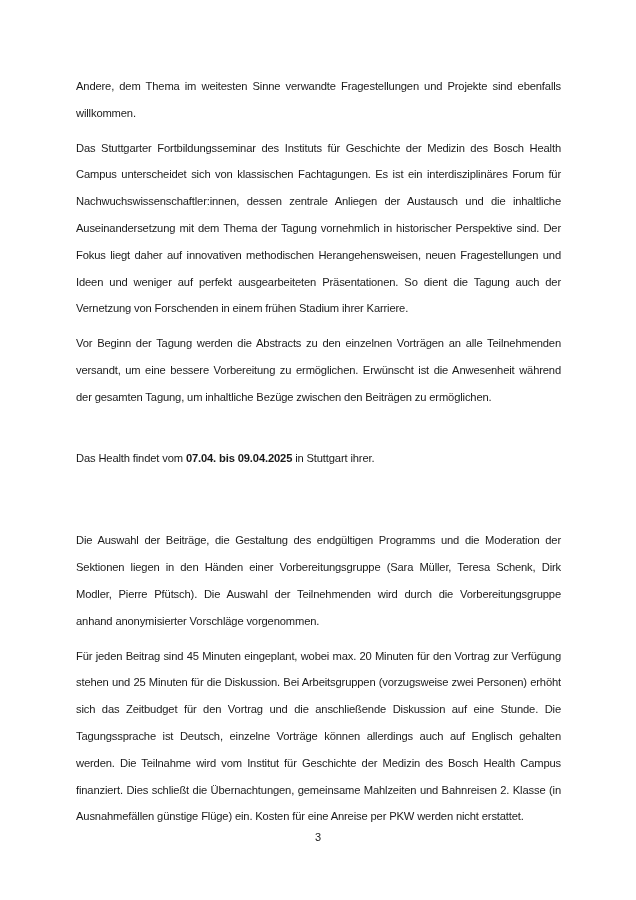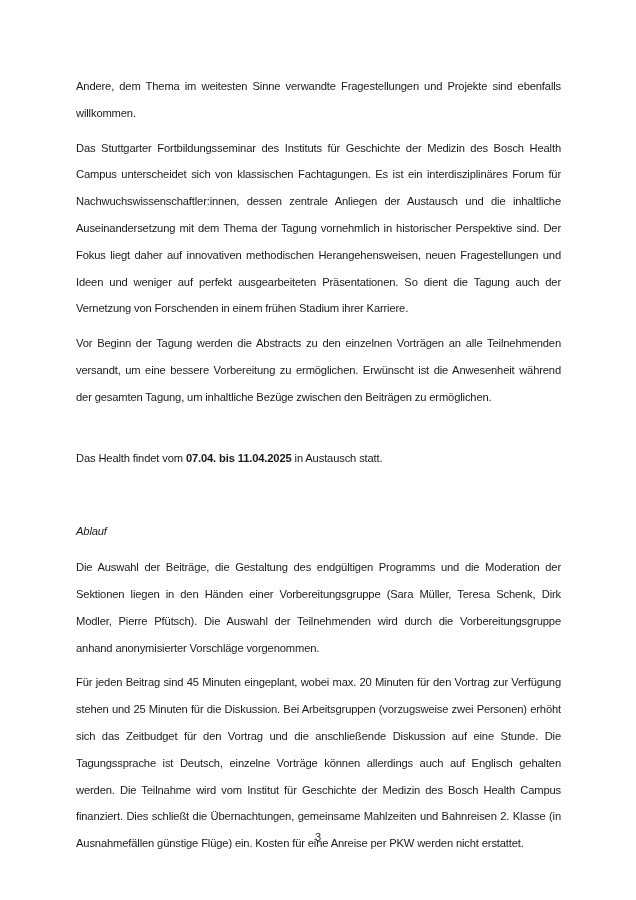--- a/index.html
+++ b/index.html
@@ -34,24 +34,23 @@
 
     <p class="p">Andere, dem Thema im weitesten Sinne verwandte Fragestellungen und Projekte sind ebenfalls willkommen.</p>
     <div class="gap1"></div>
 
     <p class="p">Das Stuttgarter Fortbildungsseminar des Instituts für Geschichte der Medizin des Bosch Health Campus unterscheidet sich von klassischen Fachtagungen. Es ist ein interdisziplinäres Forum für Nachwuchswissenschaftler:innen, dessen zentrale Anliegen der Austausch und die inhaltliche Auseinandersetzung mit dem Thema der Tagung vornehmlich in historischer Perspektive sind. Der Fokus liegt daher auf innovativen methodischen Herangehensweisen, neuen Fragestellungen und Ideen und weniger auf perfekt ausgearbeiteten Präsentationen. So dient die Tagung auch der Vernetzung von Forschenden in einem frühen Stadium ihrer Karriere.</p>
     <div class="gap1"></div>
 
     <p class="p">Vor Beginn der Tagung werden die Abstracts zu den einzelnen Vorträgen an alle Teilnehmenden versandt, um eine bessere Vorbereitung zu ermöglichen. Erwünscht ist die Anwesenheit während der gesamten Tagung, um inhaltliche Bezüge zwischen den Beiträgen zu ermöglichen.</p>
     <div class="gap-seminar"></div>
 
-    <p class="p last-left"><span>Das Health findet vom </span><b>07.04. bis 11.04.2025</b><span> in Austausch statt.</span></p>
+    <p class="p last-left"><span>Das Health findet vom </span><b>07.04. bis 09.04.2025</b><span> in Stuttgart ihrer.</span></p>
     <div class="gap-ablauf"></div>
 
-    <p class="p italic last-left">Ablauf</p>
     <div class="gap-after-ablauf"></div>
 
     <p class="p">Die Auswahl der Beiträge, die Gestaltung des endgültigen Programms und die Moderation der Sektionen liegen in den Händen einer Vorbereitungsgruppe (Sara Müller, Teresa Schenk, Dirk Modler, Pierre Pfütsch). Die Auswahl der Teilnehmenden wird durch die Vorbereitungsgruppe anhand anonymisierter Vorschläge vorgenommen.</p>
     <div class="gap1"></div>
 
     <p class="p">Für jeden Beitrag sind 45 Minuten eingeplant, wobei max. 20 Minuten für den Vortrag zur Verfügung stehen und 25 Minuten für die Diskussion. Bei Arbeitsgruppen (vorzugsweise zwei Personen) erhöht sich das Zeitbudget für den Vortrag und die anschließende Diskussion auf eine Stunde. Die Tagungssprache ist Deutsch, einzelne Vorträge können allerdings auch auf Englisch gehalten werden. Die Teilnahme wird vom Institut für Geschichte der Medizin des Bosch Health Campus finanziert. Dies schließt die Übernachtungen, gemeinsame Mahlzeiten und Bahnreisen 2. Klasse (in Ausnahmefällen günstige Flüge) ein. Kosten für eine Anreise per PKW werden nicht erstattet.</p>
   </div>
 
   <div class="page-number">3</div>
 </div>

